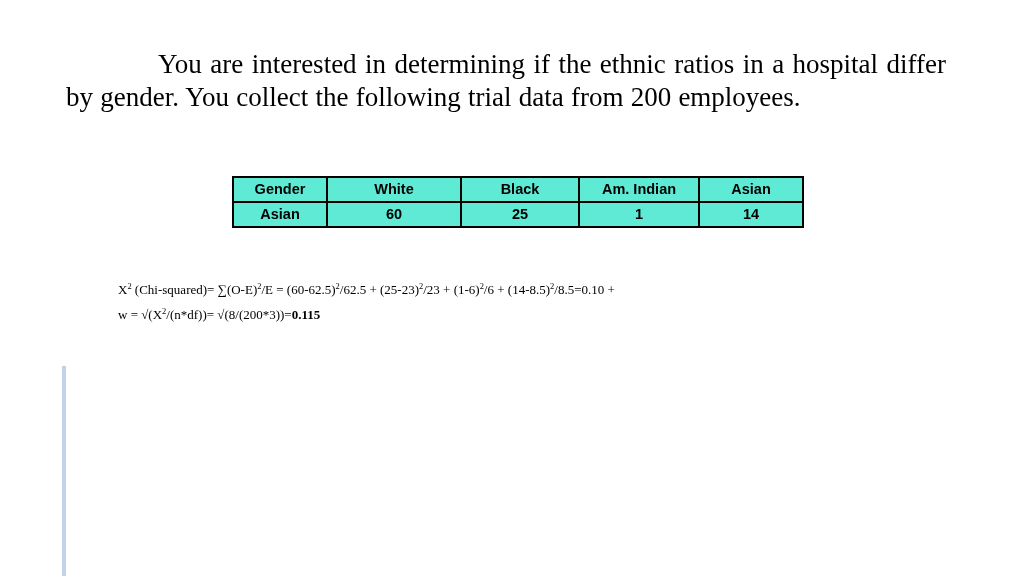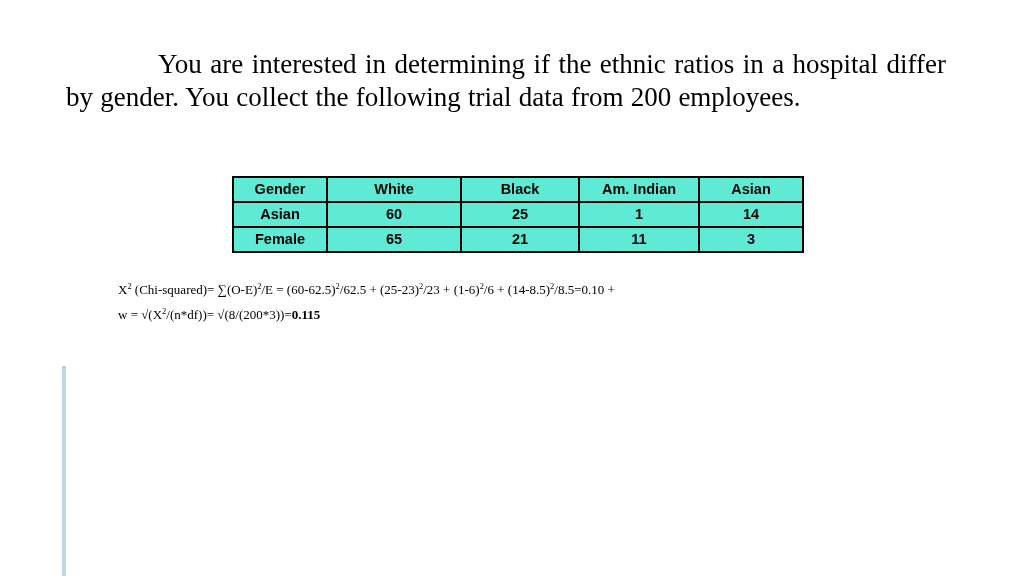--- a/index.html
+++ b/index.html
@@ -125,27 +125,20 @@
       </tr>
     </thead>
     <tbody>
       <tr>
         <td class="c-gender">Asian</td>
         <td class="c-white">60</td>
         <td class="c-black">25</td>
         <td class="c-amind">1</td>
         <td class="c-asian">14</td>
       </tr>
-      <tr>
-        <td class="c-gender">Female</td>
-        <td class="c-white">65</td>
-        <td class="c-black">21</td>
-        <td class="c-amind">11</td>
-        <td class="c-asian">3</td>
-      </tr>
     </tbody>
   </table>
 </div>
 
 <div class="math-block">
 
   <div class="math-line l1"><span>X</span><sup>2</sup><span> (Chi-squared)= ∑(O-E)</span><sup>2</sup><span>/E = (60-62.5)</span><sup>2</sup><span>/62.5 + (25-23)</span><sup>2</sup><span>/23 + (1-6)</span><sup>2</sup><span>/6 + (14-8.5)</span><sup>2</sup><span>/8.5=0.10 +</span></div>
 
 
   <div class="math-line l3"><span>w = √(X</span><sup>2</sup><span>/(n*df))= √(8/(200*3))=</span><span class="bold-val">0.115</span></div>

